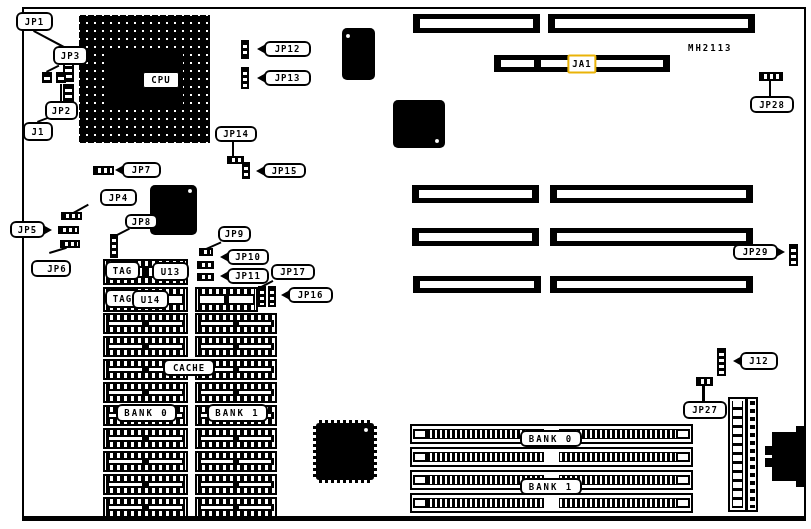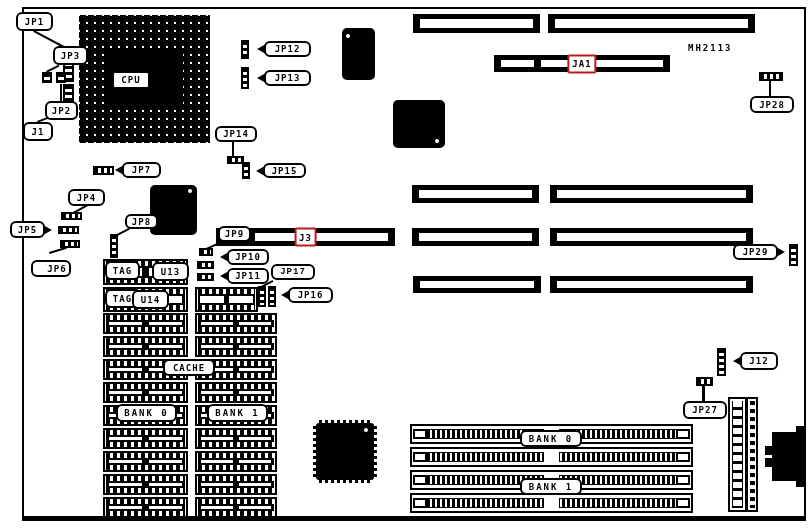--- a/index.html
+++ b/index.html
@@ -16,21 +16,21 @@
   .tl::before{content:"";position:absolute;left:-9px;top:50%;margin-top:-5px;width:0;height:0;
               border:5px solid transparent;border-right:9px solid #000;border-left:0;}
   .tr::before{content:"";position:absolute;right:-9px;top:50%;margin-top:-5px;width:0;height:0;
               border:5px solid transparent;border-left:9px solid #000;border-right:0;}
   .ln{background:#000;z-index:4;transform-origin:0 0;}
   
   .slot{background:#000;z-index:1;}
   .slot .st{position:absolute;left:7px;right:7px;top:5px;bottom:5px;background:#fff;}
   .slot .gp{position:absolute;top:3px;bottom:3px;width:7px;background:#000;}
   .slot .slbl{position:absolute;left:50%;top:50%;transform:translate(-50%,-50%);
-        background:#fff;border:2px solid #b91c1c;border-radius:2px;padding:0 3px;height:15px;
+        background:#fff;border:2px solid #eab308;border-radius:2px;padding:0 3px;height:15px;
         display:flex;align-items:center;font-size:9px;font-weight:bold;letter-spacing:1px;z-index:2;white-space:nowrap;}
   
   .pinV{background:repeating-linear-gradient(180deg,#000 0 3px,#fff 3px 6px);border:2px solid #000;z-index:3;}
   .pinH{background:repeating-linear-gradient(90deg,#000 0 3px,#fff 3px 6px);border:2px solid #000;z-index:3;}
   
   .chip{background:#000;border-radius:5px;z-index:2;}
   .dot{position:absolute;width:4px;height:4px;background:#fff;border-radius:50%;}
   
   .mchip{background:#fff;border:2px solid #000;z-index:2;}
   .mchip .t{position:absolute;left:1px;right:1px;height:5px;background:repeating-linear-gradient(90deg,#000 0 4px,#fff 4px 7px);}
@@ -52,21 +52,21 @@
 </style>
 </head>
 <body>
 
 <div id="stage">
   <div class="abs" id="board"></div>
 
   <div class="abs" style="left:79px;top:15px;width:131px;height:128px;background-color:#000;z-index:2;
               background-image:radial-gradient(#fff 1.3px,transparent 1.5px);background-size:8px 8px;background-position:4px 4px;">
     <div class="abs" style="left:28px;top:37px;width:76px;height:54px;background:#000;"></div>
-    <div class="lbl sq abs" style="left:34px;top:57px;width:36px;height:16px;border-width:1px;">CPU</div>
+    <div class="lbl sq abs" style="left:64px;top:57px;width:36px;height:16px;border-width:1px;">CPU</div>
   </div>
 
   <div class="chip abs" style="left:342px;top:28px;width:33px;height:52px;">
     <span class="dot" style="left:4px;top:6px;"></span>
     </div>
   <div class="chip abs" style="left:393px;top:100px;width:52px;height:48px;">
     <span class="dot" style="right:6px;bottom:5px;"></span>
     </div>
   <div class="chip abs" style="left:150px;top:185px;width:47px;height:50px;">
     <span class="dot" style="right:5px;top:4px;"></span>
@@ -93,25 +93,20 @@
     <div class="slbl">JA1</div>
     </div>
 
   <div class="slot abs" style="left:412px;top:185px;width:127px;height:18px;">
       <div class="st"></div>
     </div>
   <div class="slot abs" style="left:550px;top:185px;width:203px;height:18px;">
       <div class="st"></div>
     </div>
 
-  <div class="slot abs" style="left:216px;top:228px;width:179px;height:18px;">
-    <div class="st"></div>
-      <div class="gp" style="left:18%;"></div>
-    <div class="slbl">J3</div>
-    </div>
   <div class="slot abs" style="left:412px;top:228px;width:127px;height:18px;">
       <div class="st"></div>
     </div>
   <div class="slot abs" style="left:550px;top:228px;width:203px;height:18px;">
       <div class="st"></div>
     </div>
 
   <div class="slot abs" style="left:413px;top:276px;width:128px;height:17px;">
       <div class="st"></div>
     </div>
@@ -152,34 +147,34 @@
   <div class="ln abs" style="left:113px;top:236px;width:18px;height:2px;transform:rotate(-27deg);"></div>
   <div class="ln abs" style="left:206px;top:248px;width:16px;height:2px;transform:rotate(-24deg);"></div>
   <div class="ln abs" style="left:49px;top:252px;width:18px;height:2px;transform:rotate(-17deg);"></div>
   <div class="ln abs" style="left:73px;top:212px;width:17px;height:2px;transform:rotate(-29deg);"></div>
   <div class="ln abs" style="left:261px;top:286px;width:13px;height:2px;transform:rotate(-28deg);"></div>
 
   <div class="lbl abs" style="left:16px;top:12px;width:37px;height:19px;">JP1</div>
   <div class="lbl abs" style="left:23px;top:122px;width:30px;height:19px;">J1</div>
   <div class="lbl abs" style="left:45px;top:101px;width:33px;height:19px;">JP2</div>
   <div class="lbl abs" style="left:53px;top:46px;width:35px;height:19px;">JP3</div>
-  <div class="lbl abs" style="left:68px;top:189px;width:37px;height:17px;">JP4</div>
+  <div class="lbl abs" style="left:100px;top:189px;width:37px;height:17px;">JP4</div>
   <div class="lbl tr abs" style="left:10px;top:221px;width:35px;height:17px;">JP5</div>
   <div class="lbl abs" style="left:31px;top:260px;width:40px;height:17px;padding-left:12px;">JP6</div>
   <div class="lbl tl abs" style="left:122px;top:162px;width:39px;height:16px;">JP7</div>
   <div class="lbl abs" style="left:125px;top:214px;width:33px;height:15px;">JP8</div>
   <div class="lbl abs" style="left:218px;top:226px;width:33px;height:16px;">JP9</div>
   <div class="lbl tl abs" style="left:227px;top:249px;width:42px;height:16px;">JP10</div>
   <div class="lbl tl abs" style="left:227px;top:268px;width:42px;height:16px;">JP11</div>
   <div class="lbl tl abs" style="left:264px;top:41px;width:47px;height:16px;">JP12</div>
   <div class="lbl tl abs" style="left:264px;top:70px;width:47px;height:16px;">JP13</div>
   <div class="lbl abs" style="left:215px;top:126px;width:42px;height:16px;">JP14</div>
   <div class="lbl tl abs" style="left:263px;top:163px;width:43px;height:15px;">JP15</div>
   <div class="lbl tl abs" style="left:288px;top:287px;width:45px;height:16px;">JP16</div>
-  <div class="lbl abs" style="left:271px;top:264px;width:44px;height:16px;font-family:Liberation Mono, monospace;">JP17</div>
+  <div class="lbl abs" style="left:271px;top:264px;width:44px;height:16px;">JP17</div>
   <div class="lbl abs" style="left:683px;top:401px;width:44px;height:18px;">JP27</div>
   <div class="lbl abs" style="left:750px;top:96px;width:44px;height:17px;">JP28</div>
   <div class="lbl tr abs" style="left:733px;top:244px;width:45px;height:16px;">JP29</div>
   <div class="lbl tl abs" style="left:740px;top:352px;width:38px;height:18px;">J12</div>
   <div class="txt abs" style="left:688px;top:43px;letter-spacing:2px;">MH2113</div>
 
   <div class="mchip abs" style="left:103px;top:259px;width:85px;height:26px;">
     <div class="t tp"></div>
       <div class="m"></div>
       <div class="t bt"></div>

